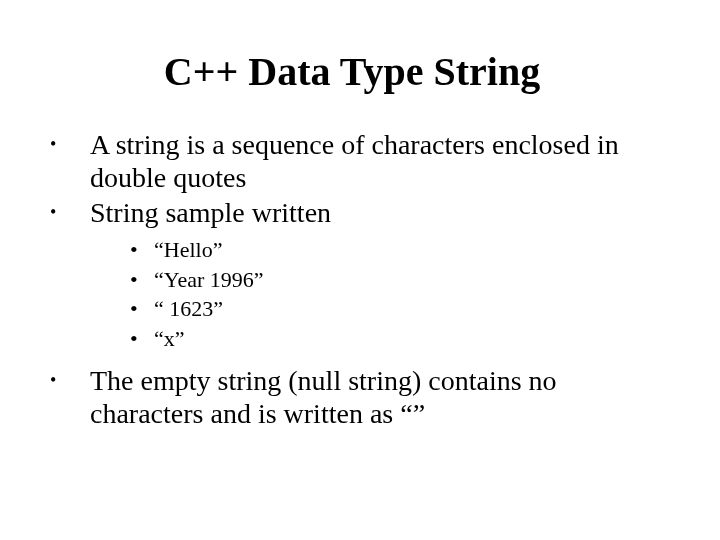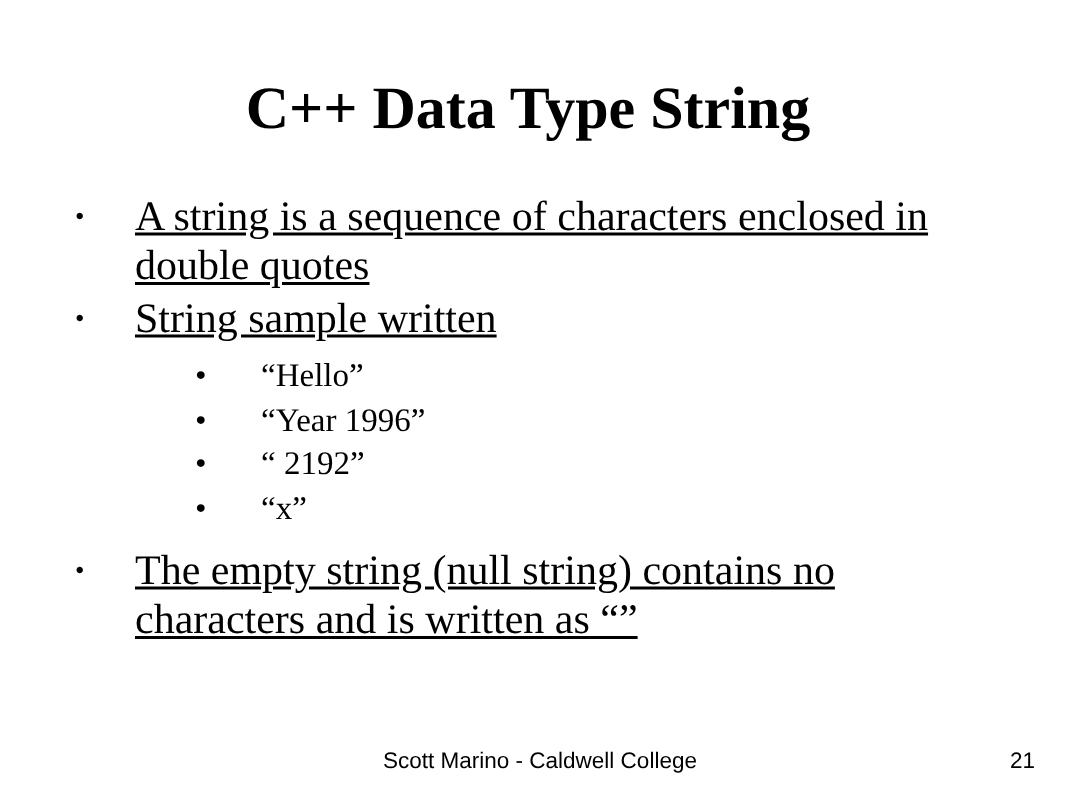--- a/index.html
+++ b/index.html
@@ -41,38 +41,36 @@
   }
   .lvl1 .dot {
     width: 40px;
     flex: 0 0 40px;
     text-align: left;
     padding-top: 6px;
     font-size: 18px;
   }
   .lvl1 .txt {
     flex: 1;
-    text-decoration: underline;
   }
   .sub {
     margin-top: 6px;
     margin-left: 80px;
   }
   .lvl2 {
     display: flex;
     font-size: 22px;
     line-height: 1.35;
   }
   .lvl2 .dot {
     width: 24px;
     flex: 0 0 24px;
   }
   .lvl2 .txt {
     flex: 1;
-    margin-left: 20px;
   }
   .gap-before-last {
     margin-top: 10px;
   }
   .footer {
     position: absolute;
     left: 0;
     bottom: 24px;
     width: 720px;
     font-family: Arial, Helvetica, sans-serif;
@@ -110,33 +108,29 @@
       <div class="lvl2">
         <div class="dot">•</div>
         <div class="txt">“Hello”</div>
       </div>
       <div class="lvl2">
         <div class="dot">•</div>
         <div class="txt">“Year 1996”</div>
       </div>
       <div class="lvl2">
         <div class="dot">•</div>
-        <div class="txt">“ 2192”</div>
+        <div class="txt">“ 1623”</div>
       </div>
       <div class="lvl2">
         <div class="dot">•</div>
         <div class="txt">“x”</div>
       </div>
     </div>
 
     <div class="lvl1 gap-before-last">
       <div class="dot">•</div>
       <div class="txt">The empty string (null string) contains no characters and is written as “”</div>
     </div>
 
   </div>
 
-  <div class="footer">
-    <div class="footer-center">Scott Marino - Caldwell College</div>
-    <div class="footer-right">21</div>
-  </div>
 
 </div>
 
 </body></html>

